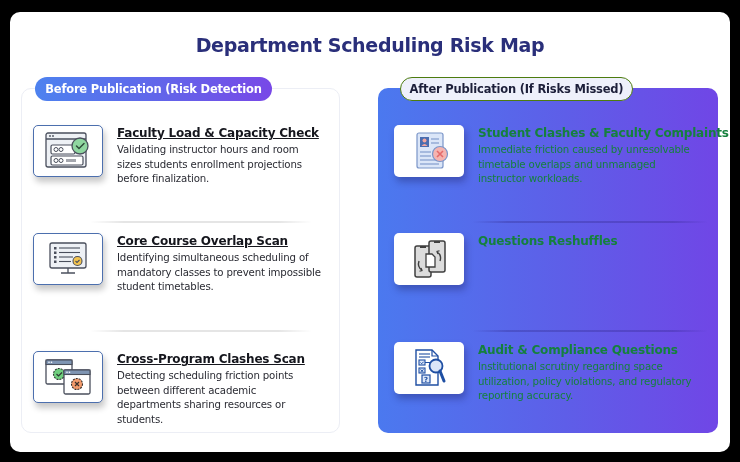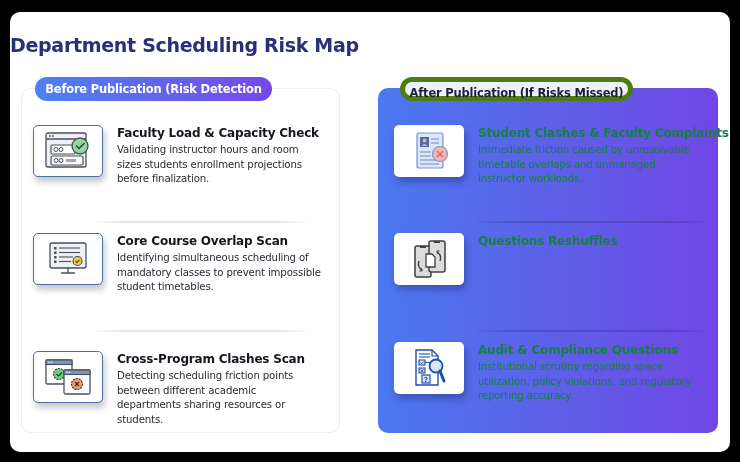--- a/index.html
+++ b/index.html
@@ -1,30 +1,30 @@
 <!DOCTYPE html>
 <html><head>
 <meta charset="utf-8">
 <style>
   html, body { margin:0; padding:0; }
   body { width:740px; height:462px; background:#000; position:relative; overflow:hidden; font-family:"DejaVu Sans", sans-serif; }
   .card { position:absolute; left:10px; top:12px; width:720px; height:440px; background:#fff; border-radius:10px; }
-  .title { position:absolute; left:0; right:0; top:22px; text-align:left; font-family:"DejaVu Sans", sans-serif; font-weight:bold; font-size:19px; color:#2a2f7a; letter-spacing:-0.3px; }
+  .title { position:absolute; left:0; right:0; top:22px; text-align:center; font-family:"DejaVu Sans", sans-serif; font-weight:bold; font-size:19px; color:#2a2f7a; letter-spacing:-0.3px; }
   .panel-left { position:absolute; left:11px; top:76px; width:319px; height:345px; background:#fff; border:1px solid #eceef5; border-radius:10px; box-sizing:border-box; }
   .panel-right { position:absolute; left:368px; top:76px; width:340px; height:345px; border-radius:10px; background:linear-gradient(90deg,#4b79ef 0%,#5e5ee8 55%,#7046e6 100%); }
   .pill-left { position:absolute; left:25px; top:65px; width:237px; height:24px; border-radius:12px; background:linear-gradient(90deg,#4d82ef 0%,#6561e9 60%,#7848e7 100%); color:#fff; font-weight:bold; font-size:11.5px; line-height:24px; text-align:center; letter-spacing:-0.2px; }
-  .pill-right { position:absolute; left:390px; top:65px; width:233px; height:24px; border-radius:12px; background:#eef0fb; border:5px solid #4d7c0f; box-sizing:border-box; color:#1d1f3a; font-weight:bold; font-size:11.5px; line-height:22px; text-align:center; letter-spacing:-0.2px; }
+  .pill-right { position:absolute; left:390px; top:65px; width:233px; height:24px; border-radius:12px; background:#eef0fb; border:1px solid #4d7c0f; box-sizing:border-box; color:#1d1f3a; font-weight:bold; font-size:11.5px; line-height:22px; text-align:center; letter-spacing:-0.2px; }
   .item { position:absolute; display:flex; }
   .icon-box { width:70px; height:52px; border-radius:5px; background:#fff; box-sizing:border-box; display:flex; align-items:center; justify-content:center; flex-shrink:0; }
   .icon-box.left { border:1.5px solid #4c6fae; box-shadow:2px 5px 6px rgba(0,0,0,0.22); }
   .icon-box.right { box-shadow:2px 5px 7px rgba(30,30,90,0.35); }
   .text { margin-left:14px; margin-top:1px; }
   .h { font-weight:bold; font-size:12px; letter-spacing:-0.2px; margin-bottom:3px; white-space:nowrap; }
   .d { font-size:10.2px; line-height:14.5px; letter-spacing:-0.15px; }
-  .left .h { color:#15161d; }
+  .left .h { color:#15161d;text-decoration:underline; }
   .left .d { color:#2a2b33; }
   .right .h, .right .d { color:#15803d; }
   .sep { position:absolute; height:2px; border-radius:1px; }
   .sep.l { background:linear-gradient(90deg,rgba(0,0,0,0),rgba(0,0,0,0.10) 15%,rgba(0,0,0,0.10) 85%,rgba(0,0,0,0)); }
   .sep.r { background:linear-gradient(90deg,rgba(40,30,120,0),rgba(40,30,120,0.28) 15%,rgba(40,30,120,0.28) 85%,rgba(40,30,120,0)); }
 </style>
 </head>
 <body>
 
 <div class="card">

